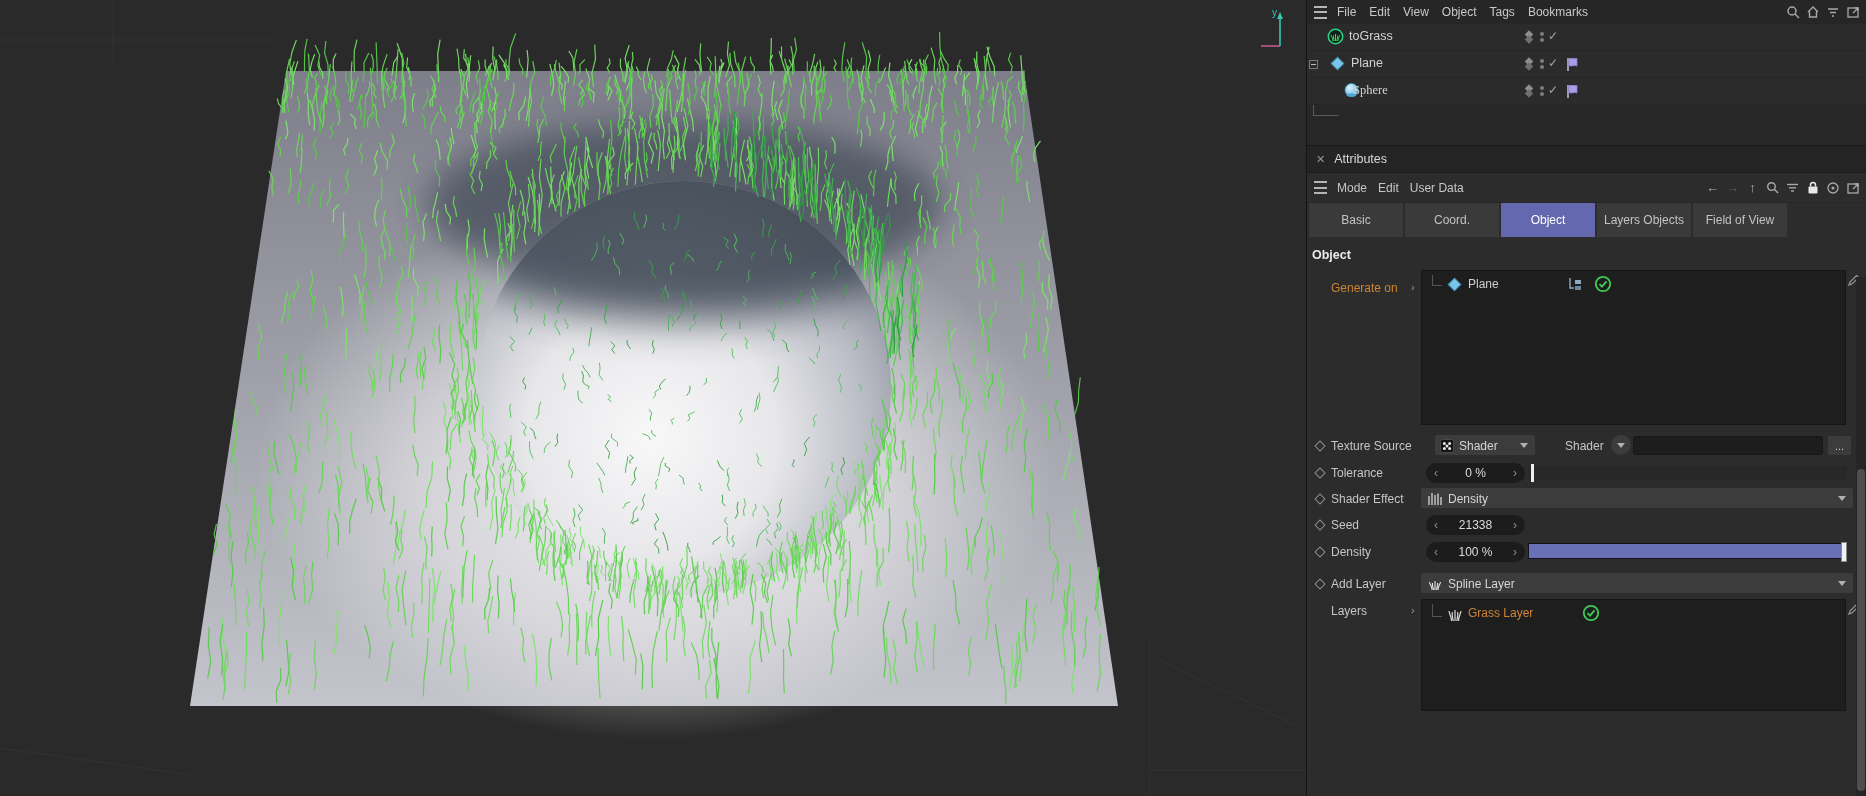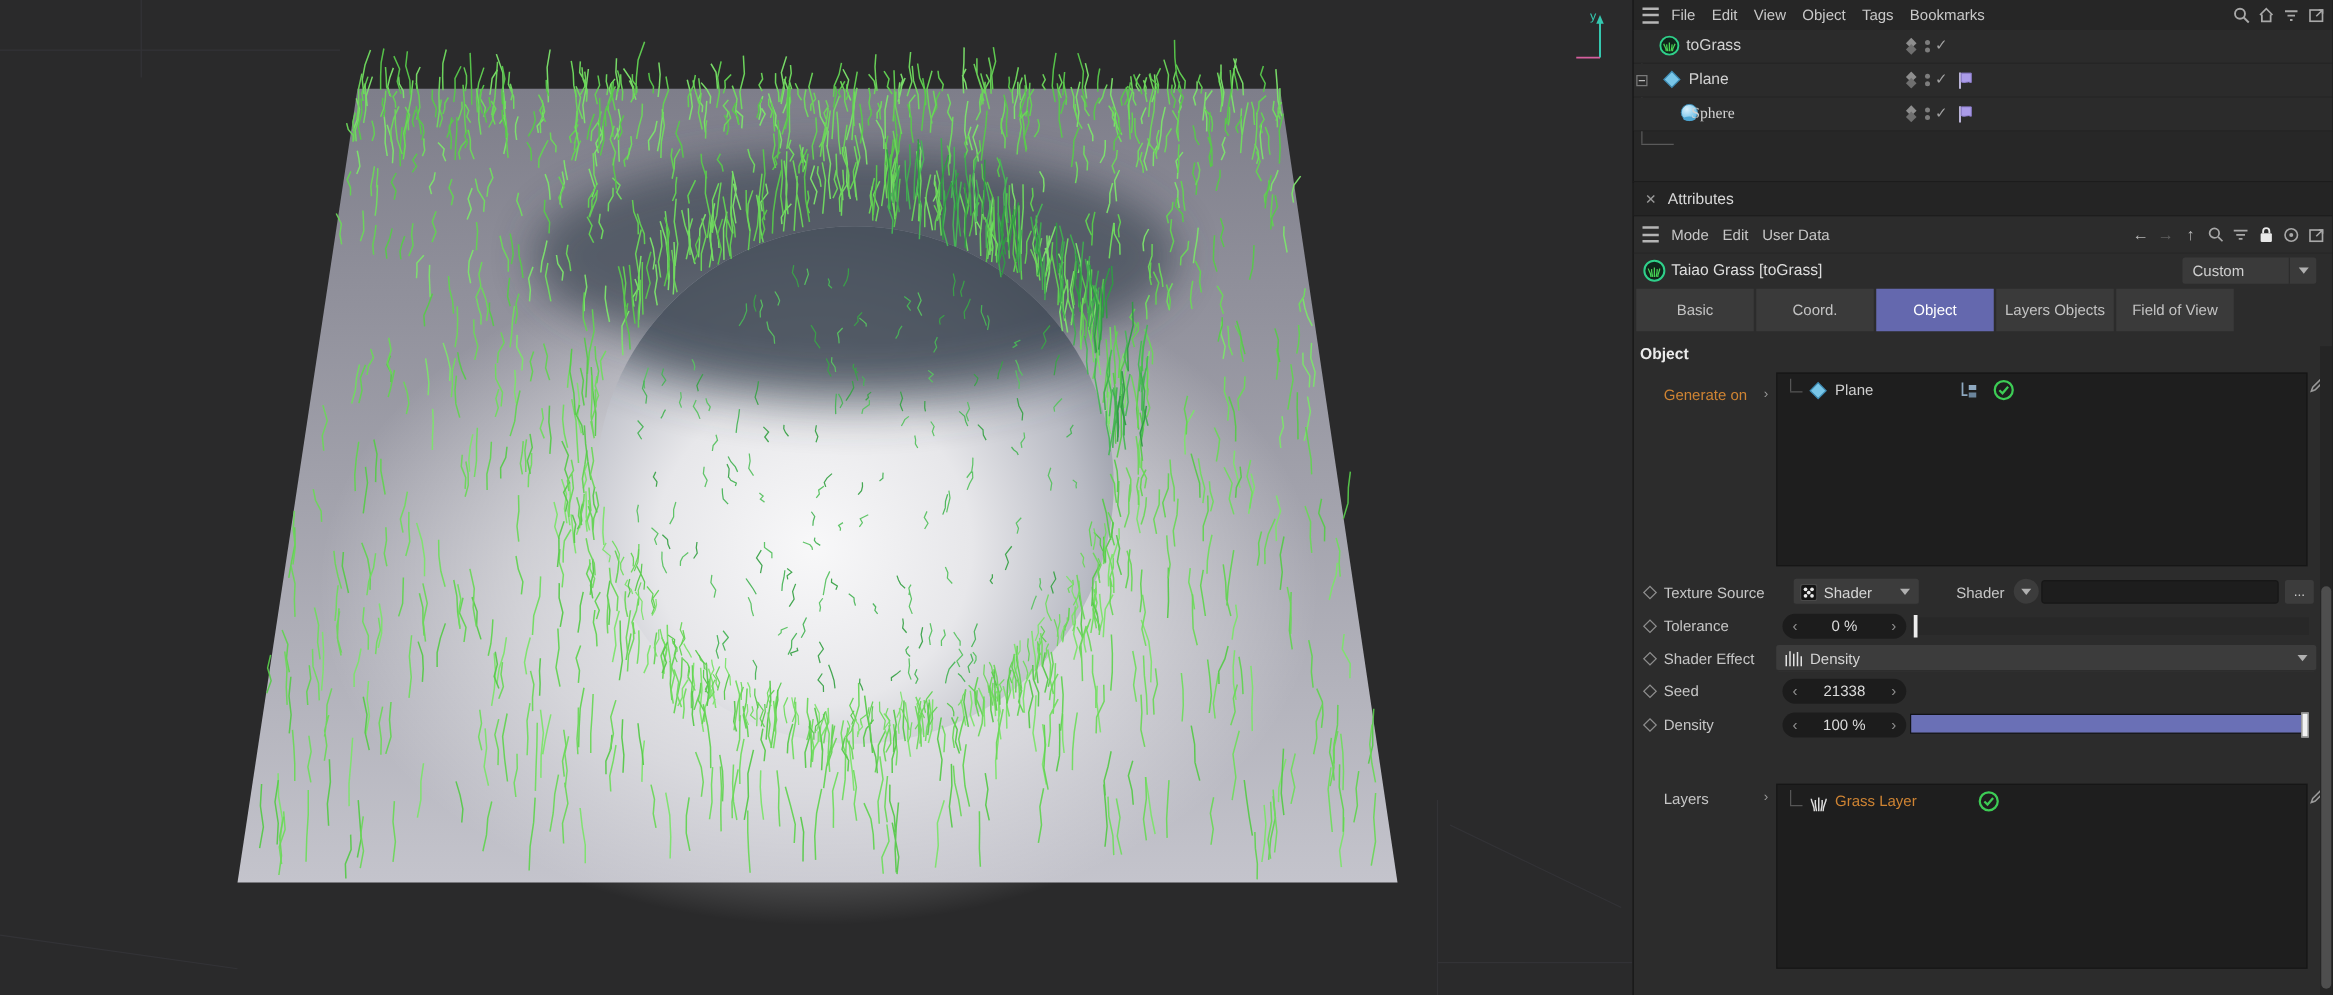--- a/index.html
+++ b/index.html
@@ -320,34 +320,20 @@
           </span>
         <span class="icn">
           <svg width="14" height="14">
               <rect x="2" y="3" width="10" height="9" fill="none" stroke="#a8a8a8" stroke-width="1.3"></rect>
               <path d="M7 8 L12 3 M9 3 h3 v3" fill="none" stroke="#a8a8a8" stroke-width="1.3"></path>
             </svg>
           </span>
       </span>
     </div>
 
-    <div class="objrow">
-      <span class="gicon">
-        <svg width="19" height="19">
-            <circle cx="9.5" cy="9.5" r="8" fill="#10241b" stroke="#2fd08a" stroke-width="1.6"></circle>
-          <path d="M9.5 14.5 V7 M6.8 14.5 C6.8 11 5 10 4.6 7.8 M12.2 14.5 C12.2 11 14 10 13.7 7.8 M8.1 14.5 C7.7 11.5 7 10.5 7.3 8.3 M10.9 14.5 C11.3 11.5 12 10.5 11.7 8.3" fill="none" stroke="#47d455" stroke-width="1"></path>
-          </svg></span>
-      <span class="otitle">Taiao Grass [toGrass]</span>
-      <div class="preset">
-        <span class="ptxt">Custom</span>
-        <span class="pchev">
-            <span class="caret" style="margin:0;"></span>
-          </span>
-      </div>
-    </div>
 
     <div class="tabs">
       <div class="tabrow">
         <div class="tab">Basic</div>
         <div class="tab">Coord.</div>
         <div class="tab active">Object</div>
         <div class="tab">Layers Objects</div>
         <div class="tab">Field of View</div>
       </div>
     </div>
@@ -458,26 +444,39 @@
           <span class="sa">‹</span>
           <span class="sv">100 %</span>
           <span class="sa">›</span>
         </div>
         <div class="slider">
           <div class="fill" style="width: 100%;"></div>
           <div class="handle" style="right:-1px;"></div>
         </div>
       </div>
 
+      <div class="prow" style="top:332px;">
+        <span class="dia"></span>
+        <span class="plabel">Add Layer</span>
+        <div class="dd" style="left:114px;width:432px;top:2px;">
+          <span style="margin-left:6px;display:inline-flex;">
+            <svg width="16" height="15">
+                <path d="M8 14 V5 M5 14 C5 10 3 9 2.5 6 M11 14 C11 10 13 9 13.5 6 M6.5 14 C6 10.5 5 10 5.5 7 M9.5 14 C10 10.5 11 10 10.5 7" fill="none" stroke="#e6e6e6" stroke-width="1.1"></path>
+              </svg>
+            </span>
+          <span class="ddtxt">Spline Layer</span>
+          <span class="caret"></span>
+        </div>
+      </div>
 
       <div class="prow" style="top:359px;">
         <span class="plabel">Layers</span>
         <span class="exparrow">›</span>
       </div>
-      <div class="listbox" style="top:360px;height:148px;">
+      <div class="listbox" style="top:360px;height:112px;">
         <div class="lbrow">
           <span style="position:absolute;left:10px;top:4px;width:1px;height:12px;background:#555;"></span>
           <span style="position:absolute;left:10px;top:16px;width:10px;height:1px;background:#555;"></span>
           <span style="position:absolute;left:24px;top:4px;">
             <svg width="18" height="18">
                 <path d="M9 17 V6 M5.5 17 C5.5 12 3.5 11 3 7 M12.5 17 C12.5 12 14.5 11 15 7 M7.2 17 C6.6 12.5 5.8 12 6.3 8 M10.8 17 C11.4 12.5 12.2 12 11.7 8" fill="none" stroke="#dcdcdc" stroke-width="1.2"></path>
               </svg></span>
           <span class="orange" style="position:absolute;left:46px;top:6px;">Grass Layer</span>
           <span style="position:absolute;left:160px;top:4px;">
             <svg width="18" height="18">

